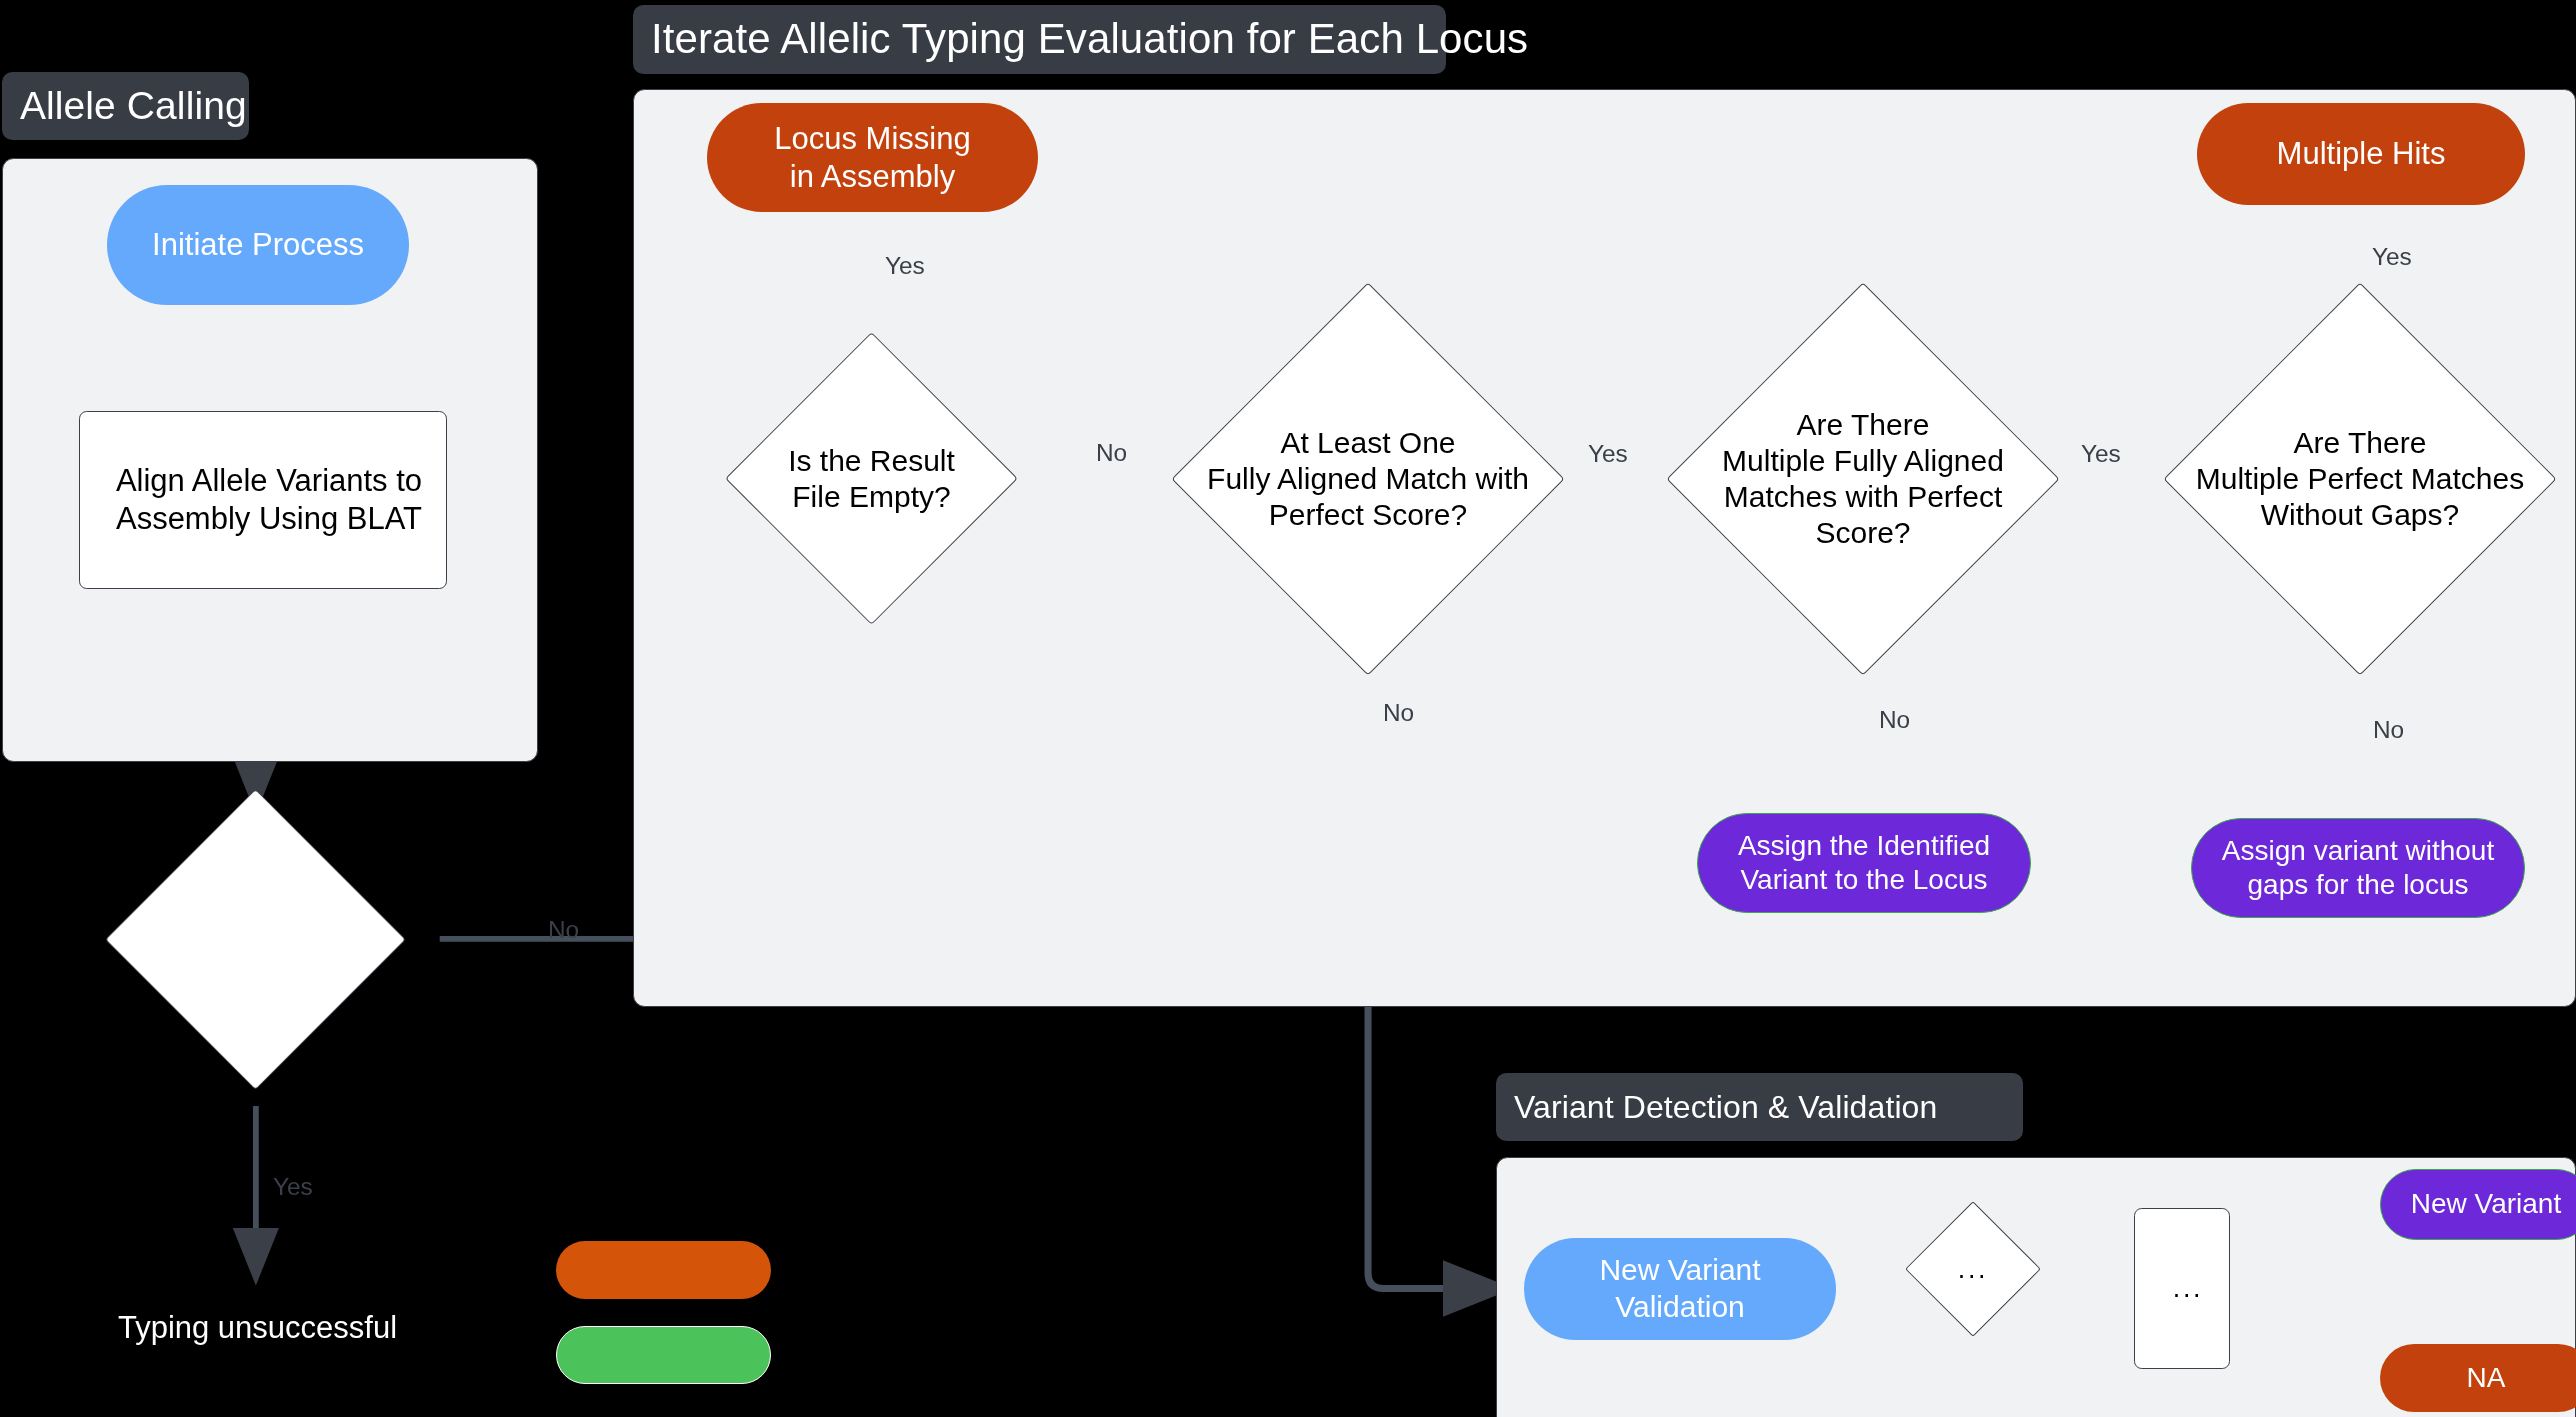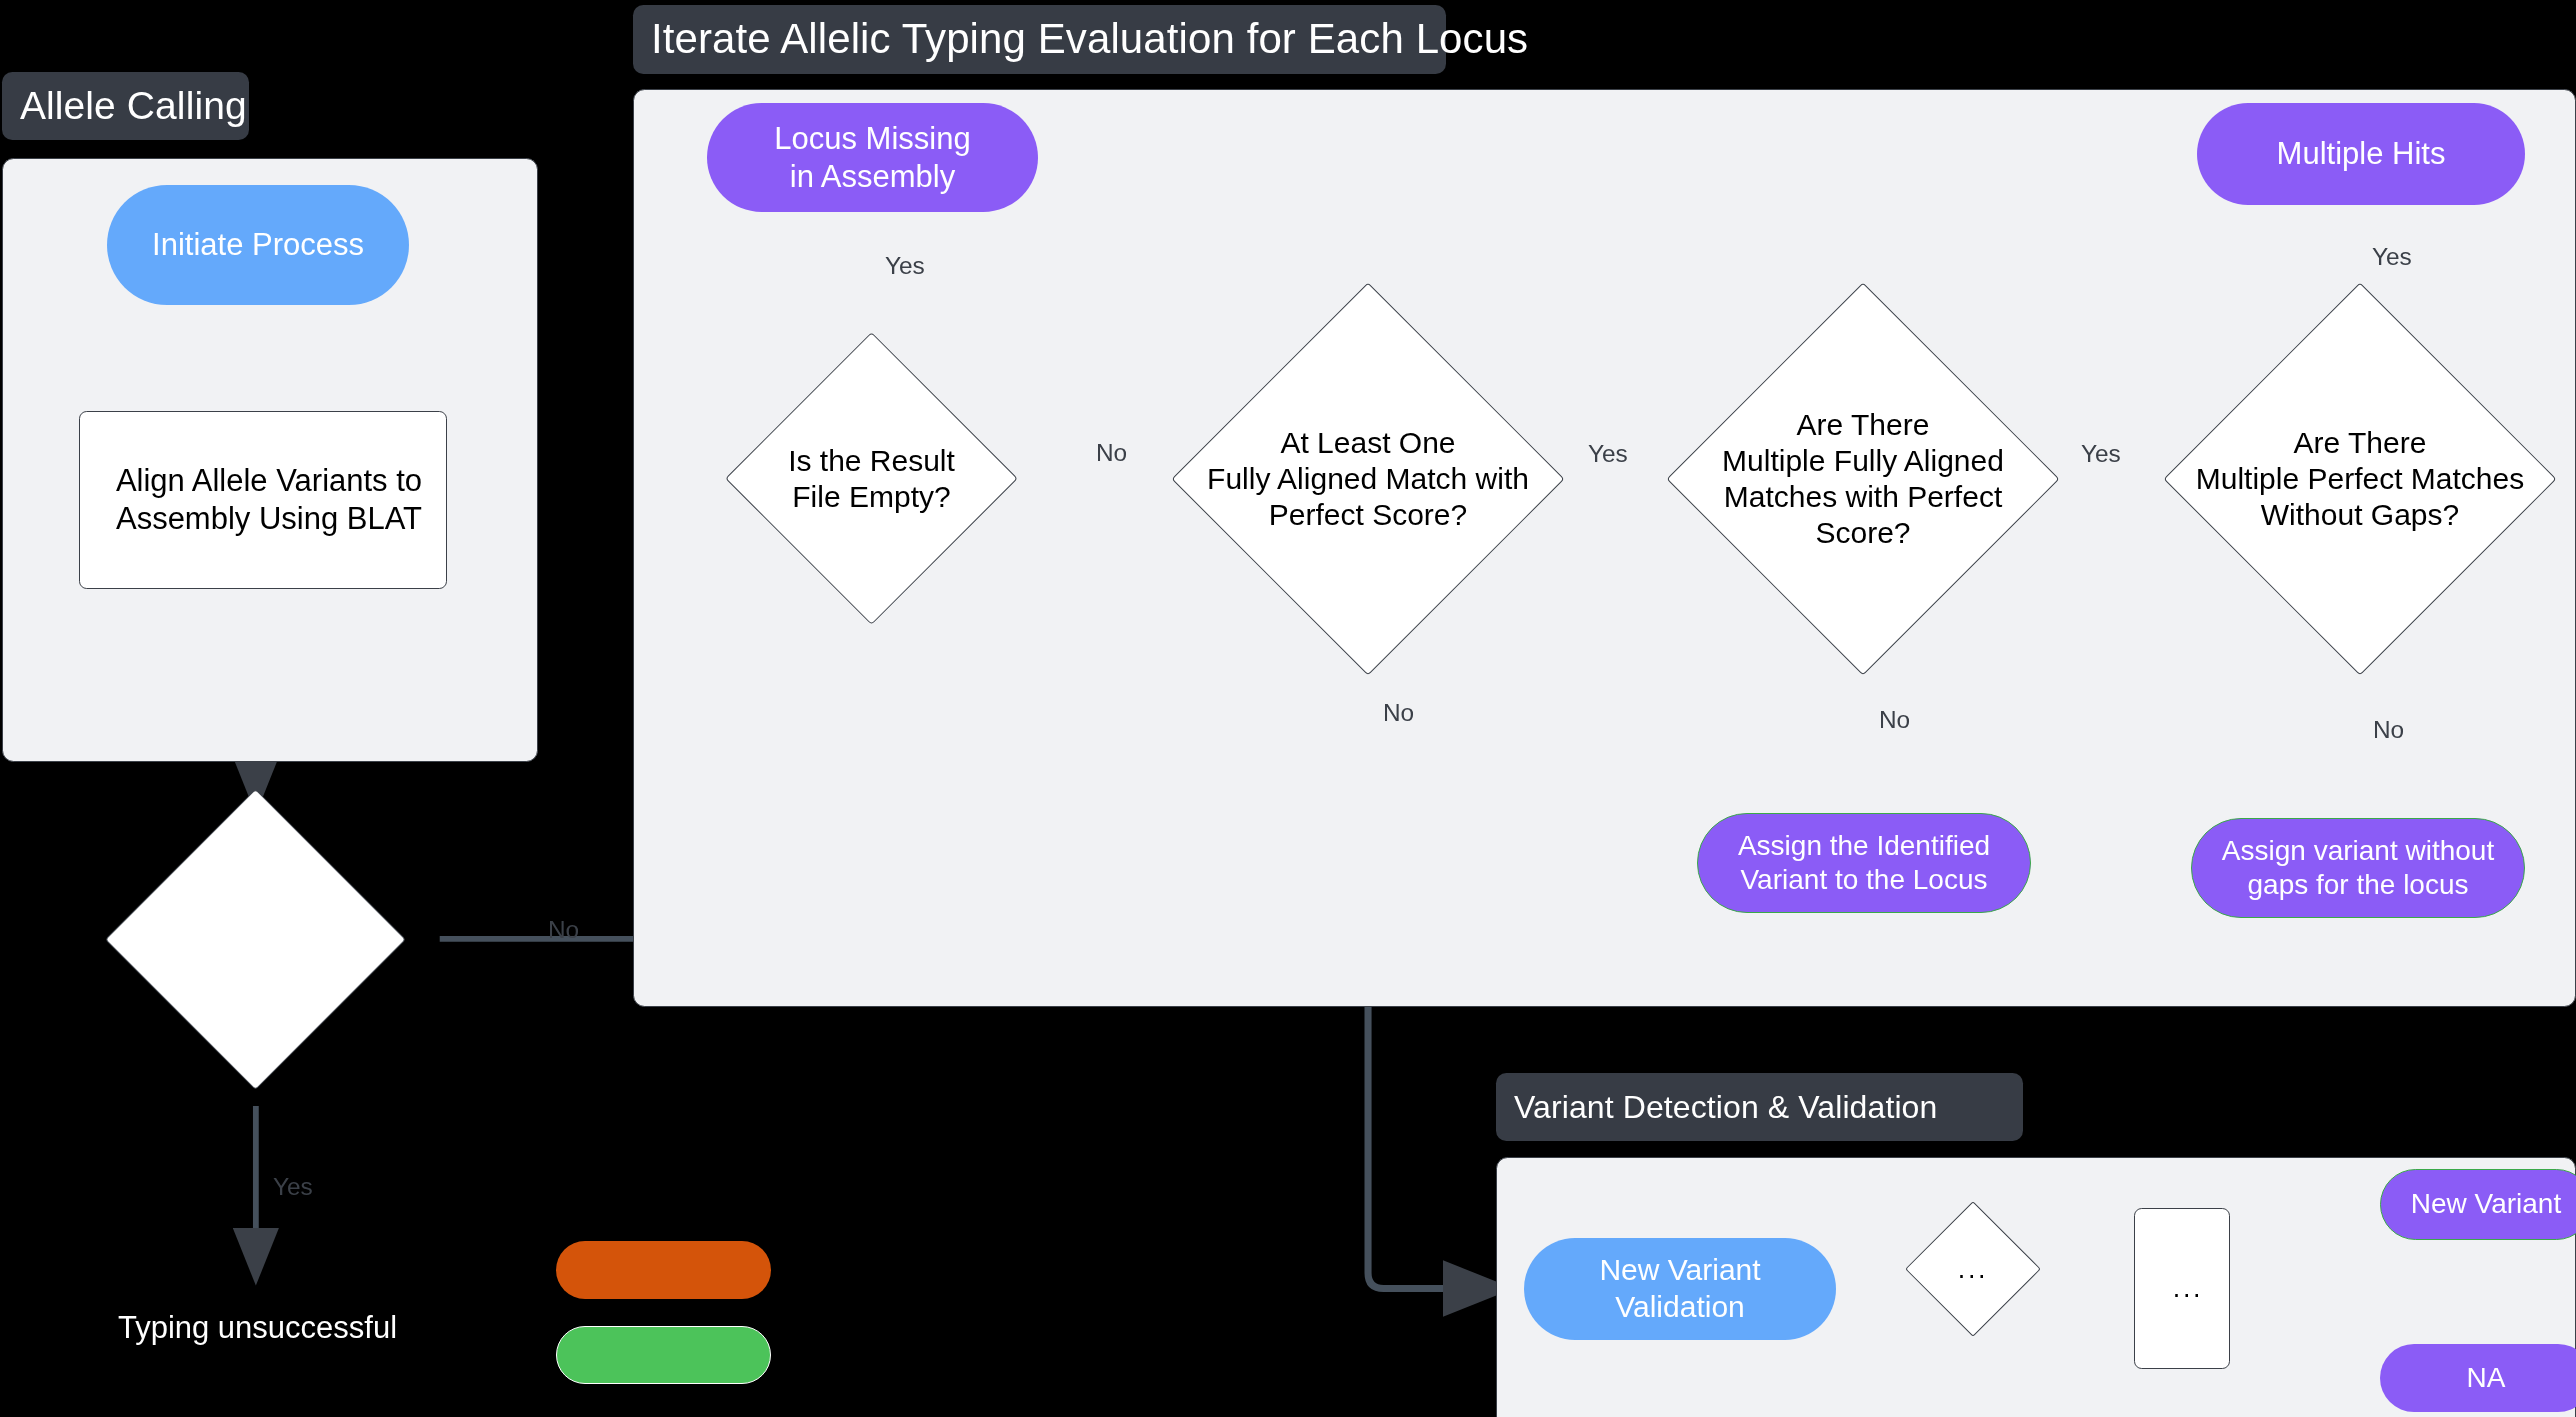--- a/index.html
+++ b/index.html
@@ -43,22 +43,22 @@
     border-radius:7.7px;
     color:#000000;
     padding-left:12px;
   }
   .n-stadium{
     border-radius:642px;
     color:#ffffff;
     border:1.3px solid transparent;
   }
   .n-blue{background:#64a9fb;}
-  .n-orange{background:#8b5cf6;}
-  .n-green{background:#8b5cf6;border:1.3px solid #3ba949;}
+  .n-orange{background:#c2410c;}
+  .n-green{background:#6d28d9;border:1.3px solid #3ba949;}
   .n-plain{color:#ffffff;background:transparent;}
   
   .diamond{
     position:absolute;
   }
   .diamond .dshape{
     position:absolute;left:0;top:0;width:100%;height:100%;
     background:#ffffff;
     border:1.3px solid #3b4048;
     border-radius:3.9px;

